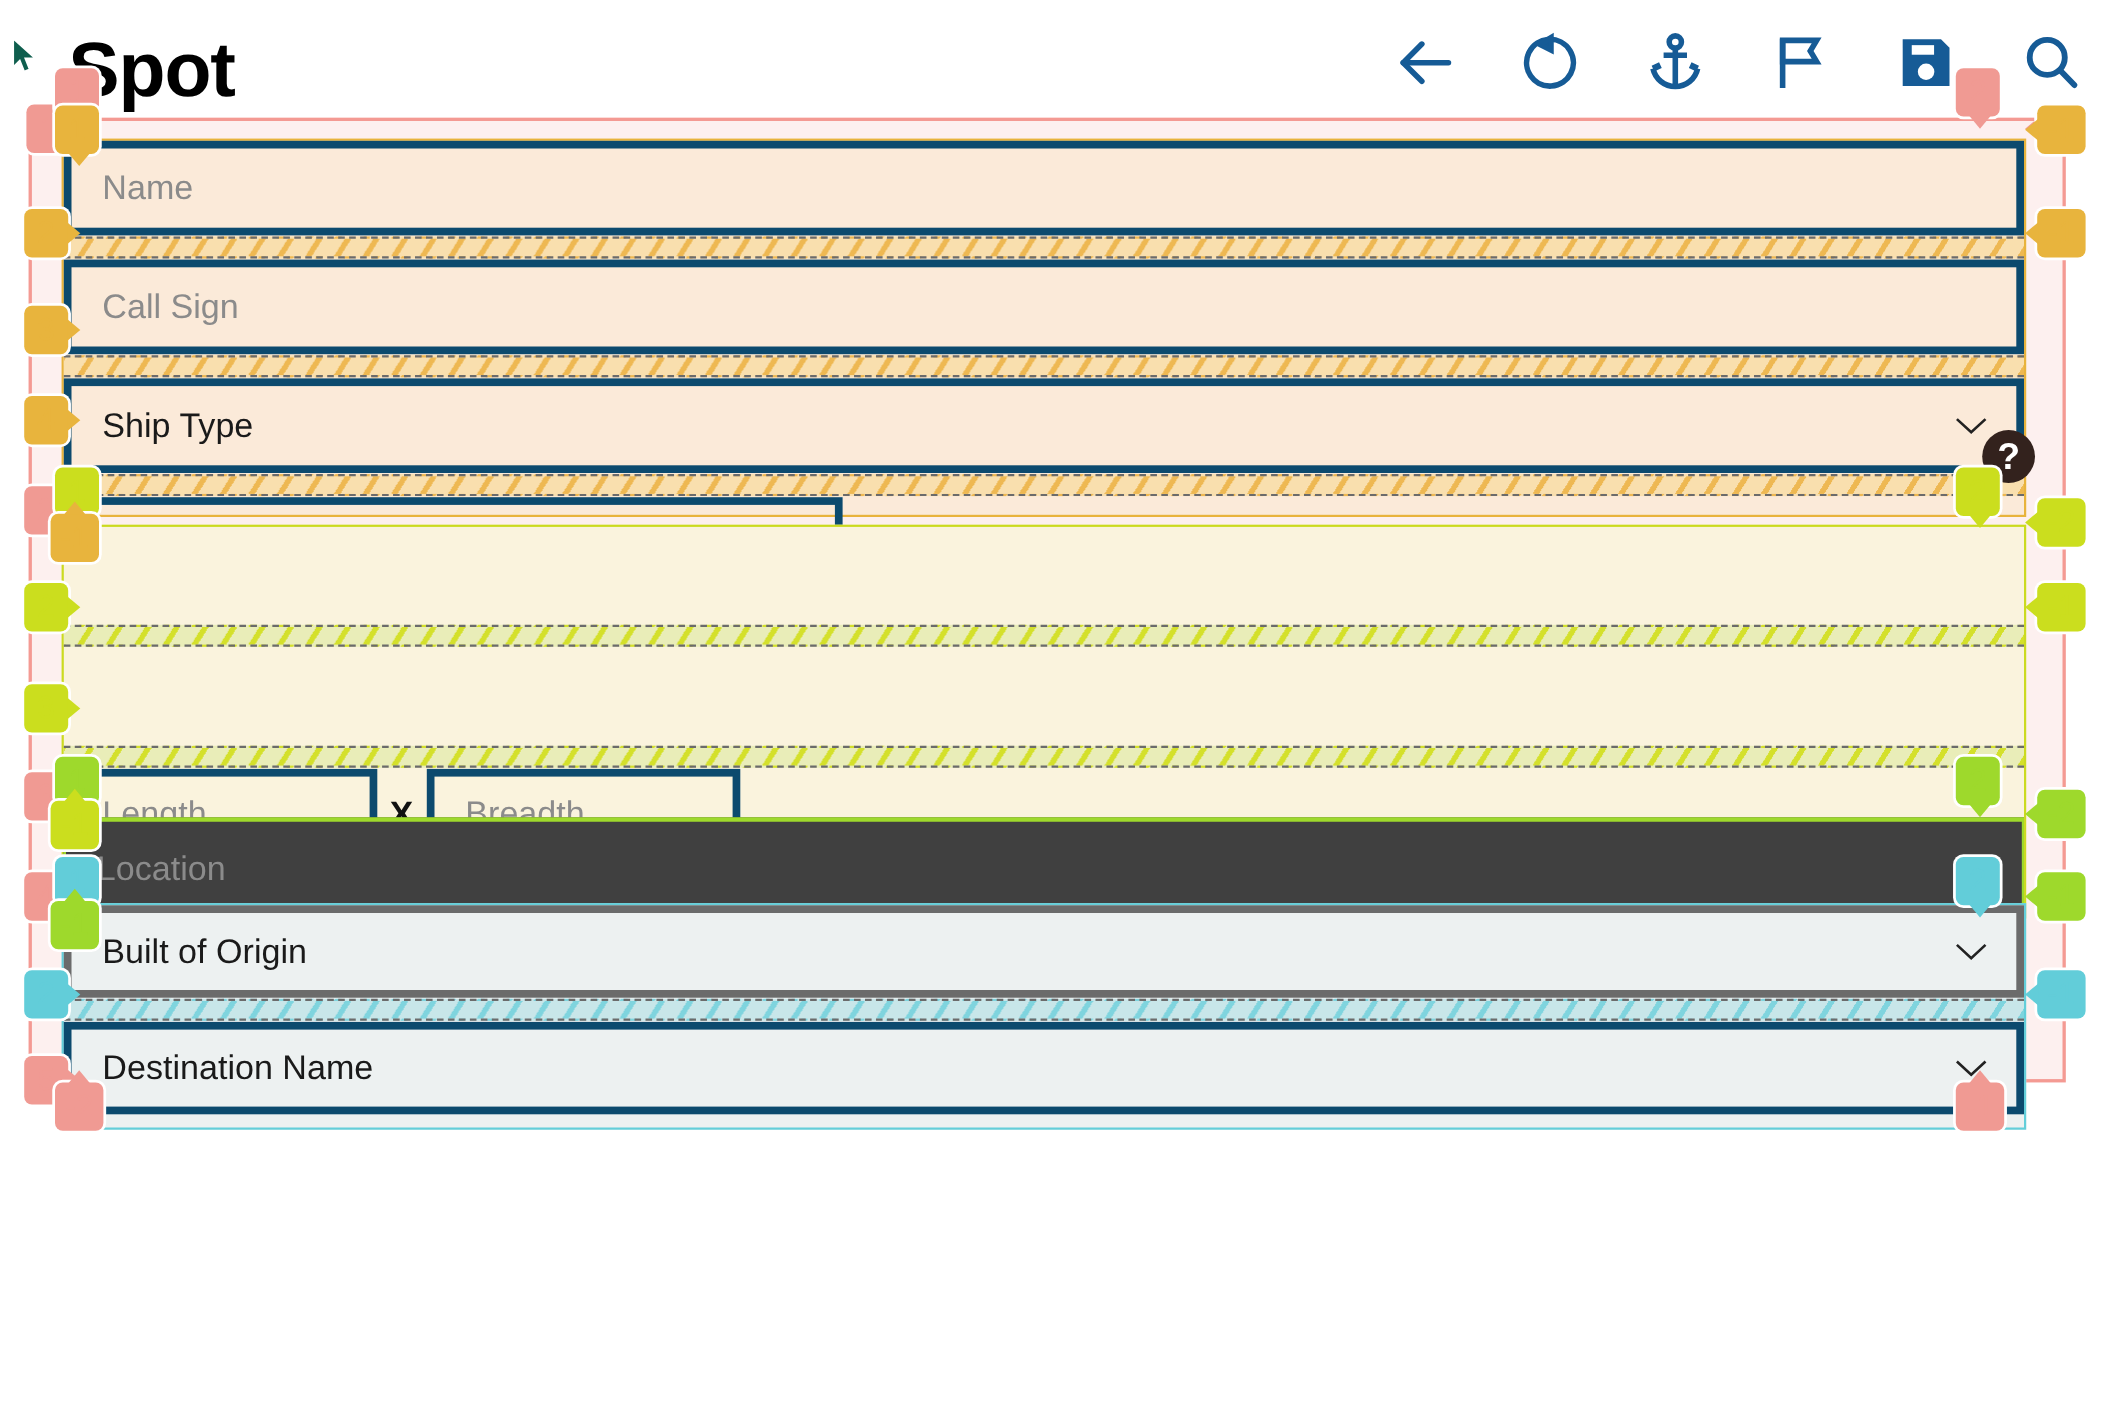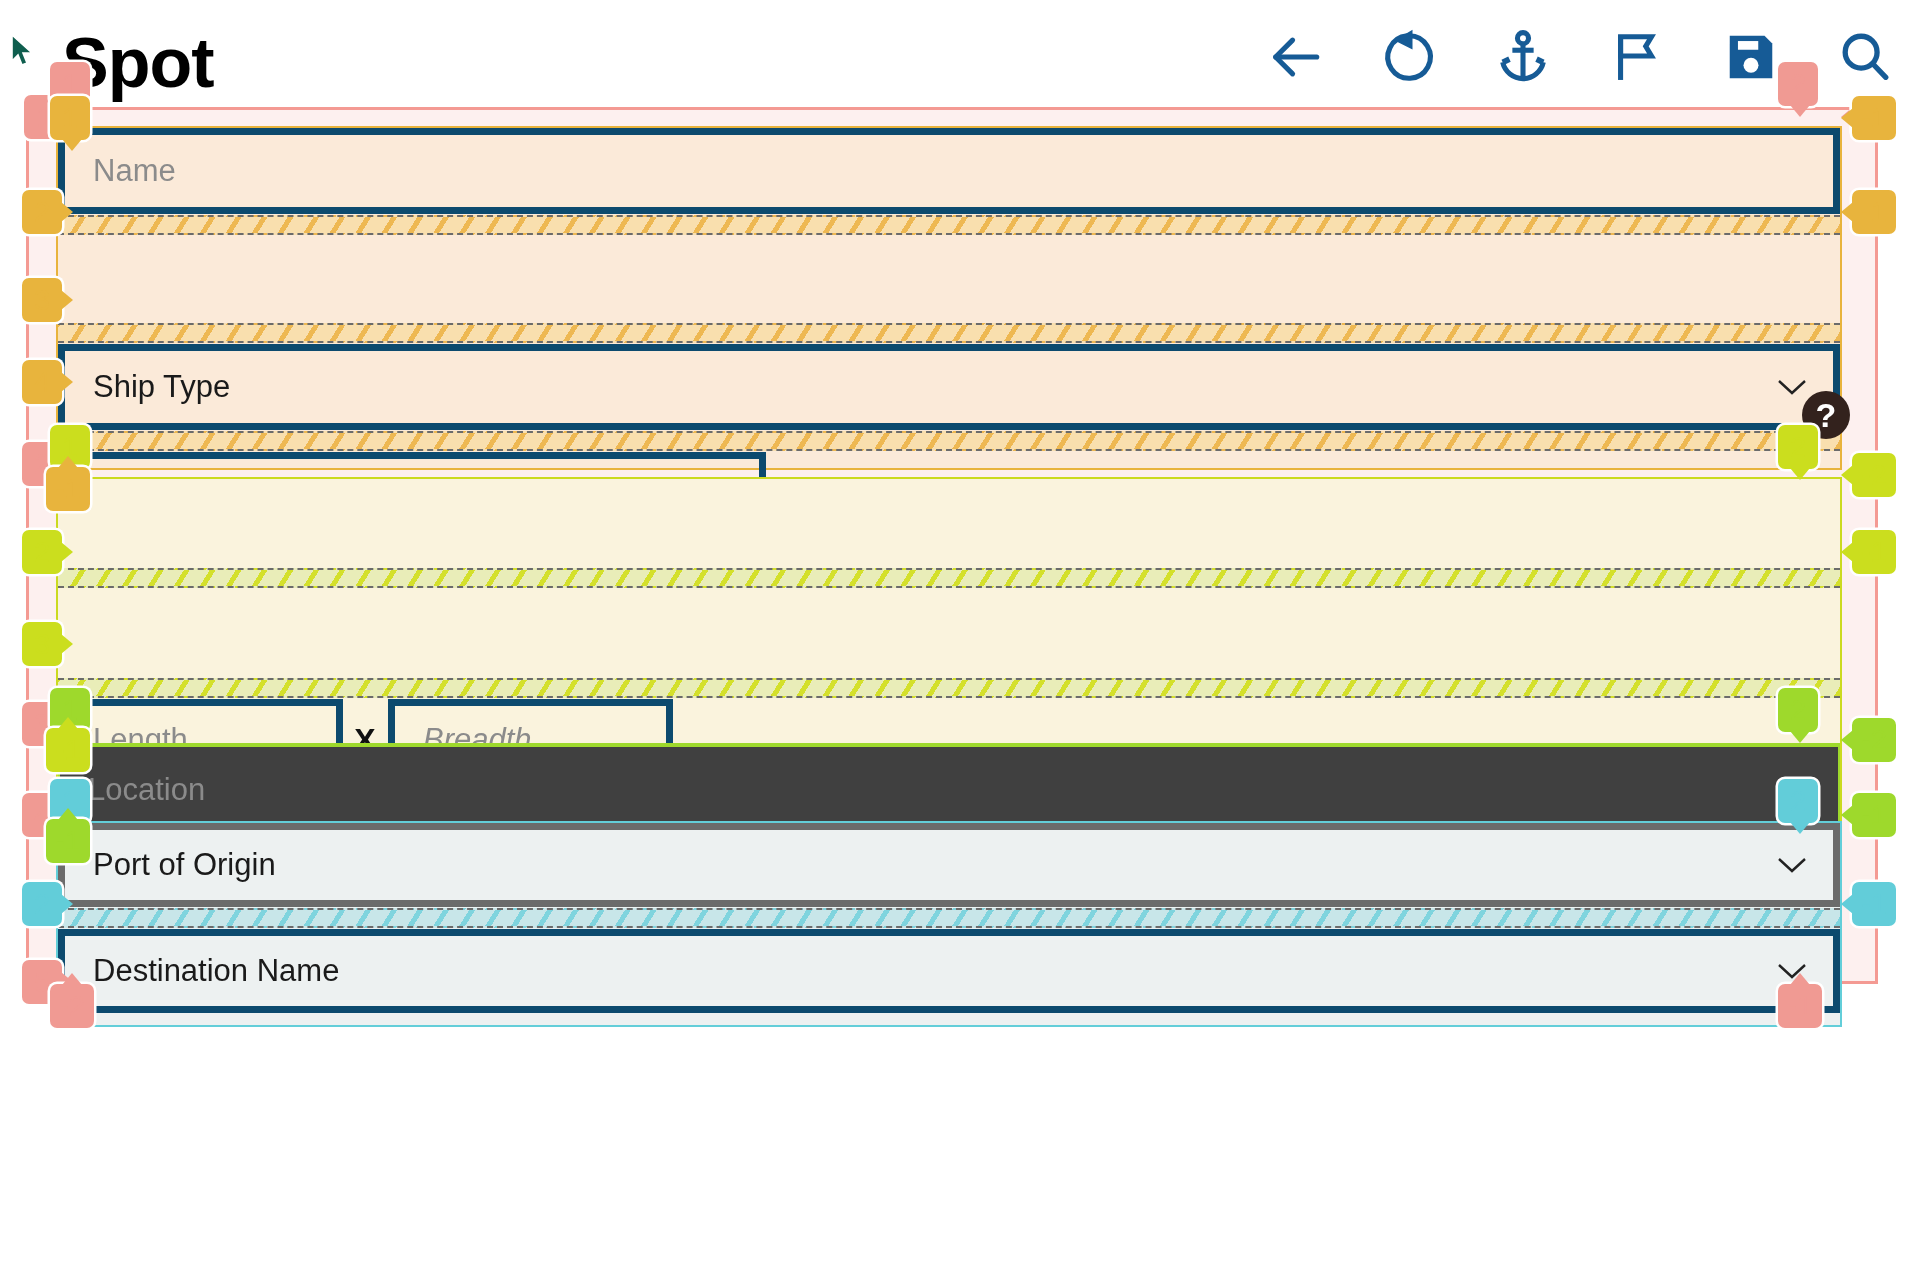--- a/index.html
+++ b/index.html
@@ -225,20 +225,21 @@
 <div id="form-root">
 
   <div class="grid-outer"></div>
 
   <div class="section sec-orange" style="top:19px; height:344px;"></div>
 
   <div class="cell ph" style="left:32px; top:21px; width:1782px; height:86px;">Name</div>
 
   <div class="gap gap-orange" style="left:32px; top:108px; width:1782px; height:20px;"></div>
 
+  <div class="cell ph" style="left:32px; top:129px; width:1782px; height:86px;">Call Sign</div>
 
   <div class="gap gap-orange" style="left:32px; top:216px; width:1782px; height:20px;"></div>
 
   <div class="cell val" style="left:32px; top:237px; width:1782px; height:86px;">
     <span>Ship Type</span>
     <svg class="chevron" viewBox="0 0 30 18" fill="none" stroke="#222" stroke-width="2.4">
       <polyline points="2,3 15,15 28,3"></polyline>
     </svg>
   </div>
 
@@ -253,28 +254,28 @@
 
   <div class="gap gap-yellow" style="left:32px; top:461px; width:1782px; height:20px;"></div>
 
 
   <div class="gap gap-yellow" style="left:32px; top:571px; width:1782px; height:20px;"></div>
 
   <div class="cell ph" style="left:32px; top:592px; width:285px; height:82px;">Length</div>
 
   <div class="x-label" style="left:318px; top:592px; width:42px; height:82px;">X</div>
 
-  <div class="cell ph" style="left:362px; top:592px; width:285px; height:82px;font-style:italic;">Breadth</div>
+  <div class="cell ph" style="left:362px; top:592px; width:285px; height:82px;">Breadth</div>
 
   <div class="cell ph" style="left:32px; top:636px; width:1782px; height:92px; background:#404040; border:2px solid #9ed92c; border-top-width:4px;">Location</div>
 
   <div class="section sec-cyan" style="top:714px; height:206px;"></div>
 
   <div class="cell val" style="left:32px; top:716px; width:1782px; height:84px; border-color:#6b6b6b;">
-    <span>Port of Origin</span>
+    <span>Built of Origin</span>
     <svg class="chevron" viewBox="0 0 30 18" fill="none" stroke="#222" stroke-width="2.4">
       <polyline points="2,3 15,15 28,3"></polyline>
     </svg>
   </div>
 
   <div class="gap gap-cyan" style="left:32px; top:801px; width:1782px; height:20px;"></div>
 
   <div class="cell val" style="left:32px; top:822px; width:1782px; height:84px;">
     <span>Destination Name</span>
     <svg class="chevron" viewBox="0 0 30 18" fill="none" stroke="#222" stroke-width="2.4">

